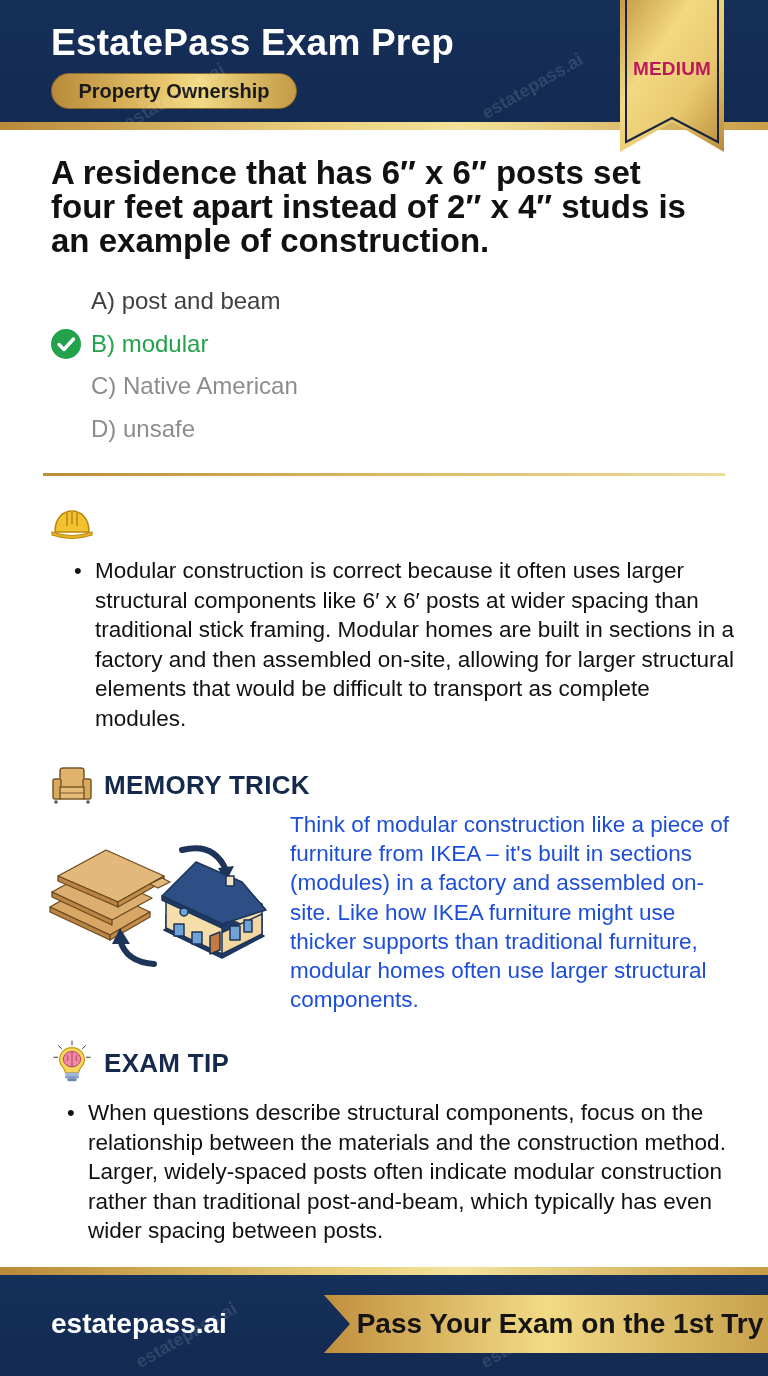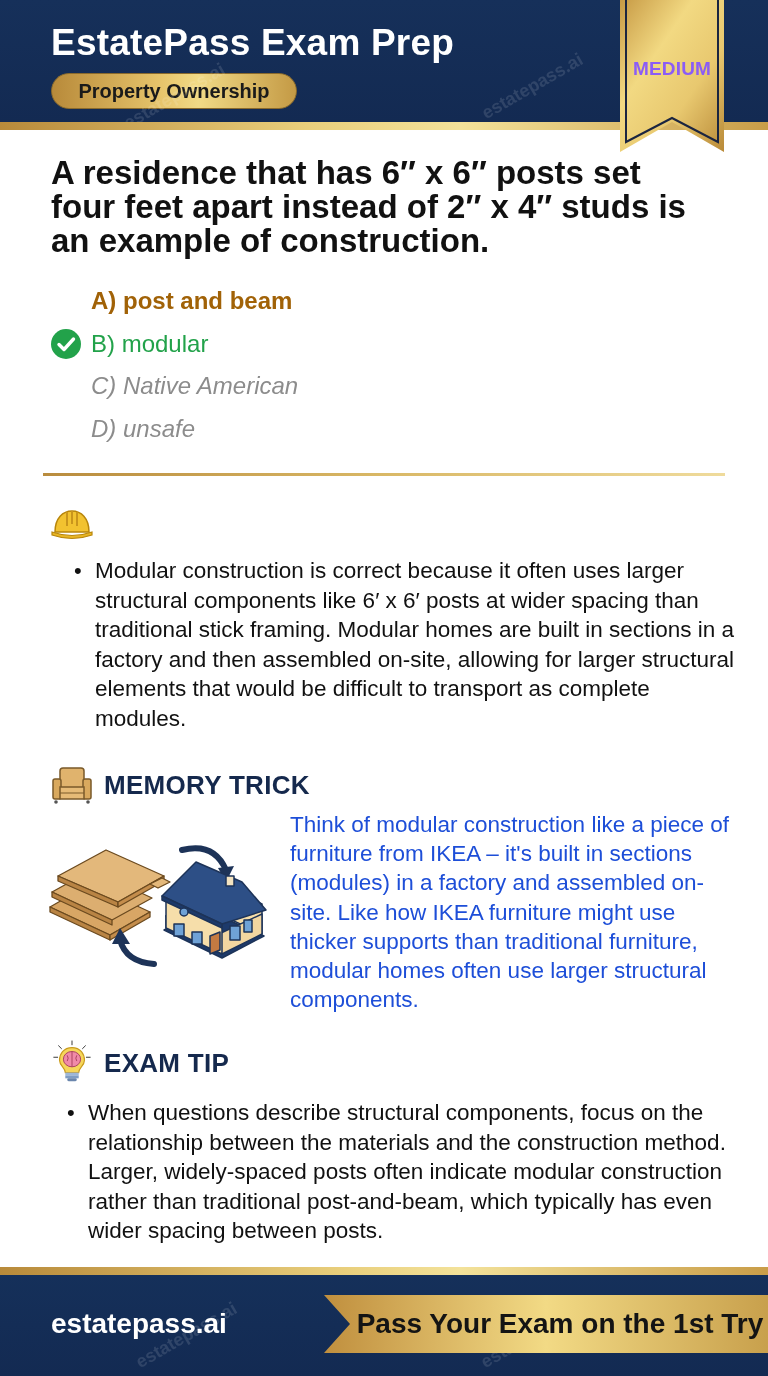--- a/index.html
+++ b/index.html
@@ -31,40 +31,40 @@
   .watermark {
     position: absolute; color: rgba(255,255,255,0.12); font-size: 18px; font-weight: 700;
     transform: rotate(-30deg); white-space: nowrap; pointer-events: none;
   }
   .ribbon {
     position: absolute; left: 620px; top: 0; width: 104px; height: 152px;
   }
   .ribbon svg { display: block; }
   .ribbon-label {
     position: absolute; left: 0; top: 58px; width: 104px; text-align: center;
-    font-size: 19px; font-weight: 700; color: #8b5cf6; letter-spacing: 0.2px;
+    font-size: 19px; font-weight: 700; color: #be185d; letter-spacing: 0.2px;
   }
 
   
   .question {
     position: absolute; left: 51px; top: 156px; width: 660px;
     font-size: 33px; font-weight: 700; line-height: 34px; color: #111;
   }
   .options { position: absolute; left: 51px; top: 280px; width: 600px; }
   .option {
     position: relative; height: 42.5px; display: flex; align-items: center;
     font-size: 24px; padding-left: 40px;
   }
   .option .check {
     position: absolute; left: 0; top: 50%; transform: translateY(-50%);
     width: 30px; height: 30px;
   }
-  .opt-a { color: #a16207; font-weight: bold; }
+  .opt-a { color: #404040; }
   .opt-b { color: #22a24a; }
-  .opt-c, .opt-d { color: #8c8c8c; font-style: italic; }
+  .opt-c, .opt-d { color: #8c8c8c; }
 
   .divider {
     position: absolute; left: 43px; top: 473px; width: 682px; height: 3px;
     background: linear-gradient(90deg, #b98c3e 0%, #d9b866 50%, #efdb9c 100%);
   }
 
   
   .section-head {
     position: absolute; left: 50px; display: flex; align-items: center;
   }

